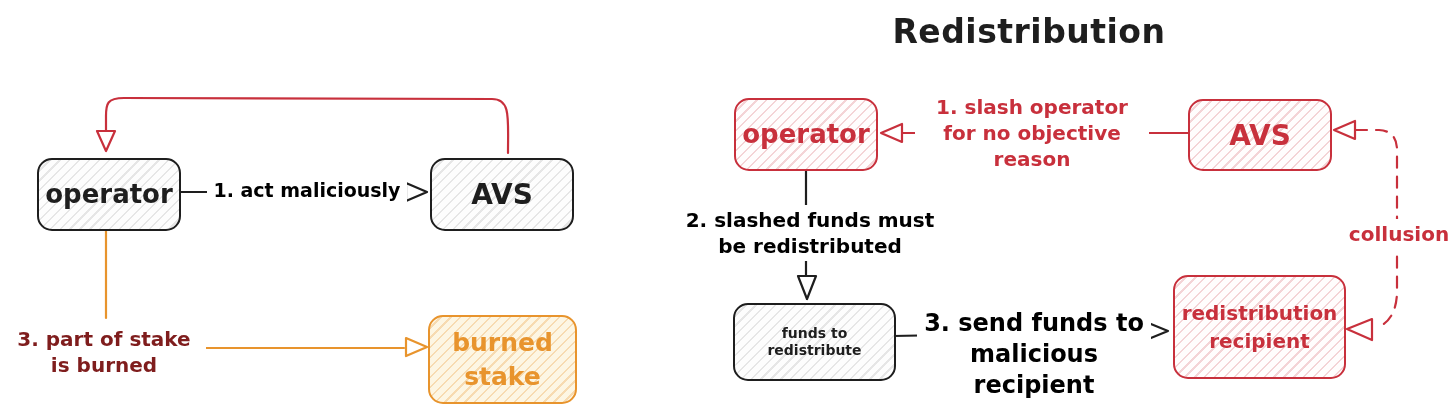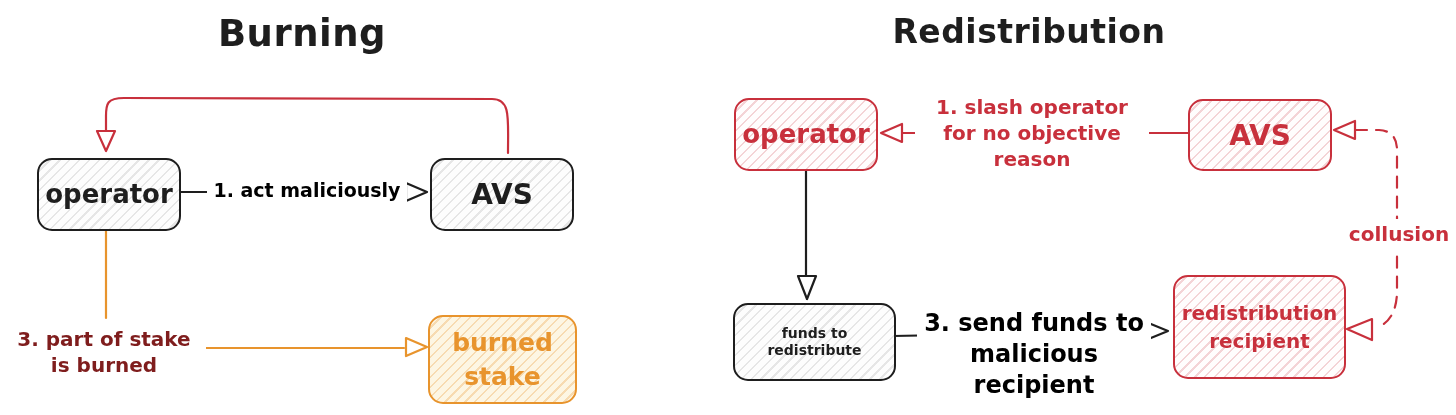--- a/index.html
+++ b/index.html
@@ -113,21 +113,20 @@
       <polygon points="1146,322 1146,340 1168,331" fill="#ffffff"></polygon>
     </g>
 
     <g stroke="#c8303c" stroke-width="2.2">
       <path stroke-dasharray="11 9" d="M1356,130 H1379 Q1397,131 1397,150 V293 Q1396,321 1376,328"></path>
       <polygon points="1355,121 1355,139 1334,130" fill="#ffffff"></polygon>
       <path d="M1372,319 L1347,329 L1372,340 Z" fill="#ffffff"></path>
     </g>
   </svg>
 
-  <div class="title burning">Burning</div>
   <div class="title redistribution">Redistribution</div>
 
   <div class="node gray op-left">operator</div>
   <div class="node gray avs-left">AVS</div>
   <div class="node orange burned">burned
 stake</div>
 
   <div class="node red op-right">operator</div>
   <div class="node red avs-right">AVS</div>
   <div class="node gray funds">funds to
@@ -135,17 +134,19 @@
   <div class="node red recipient">redistribution
 recipient</div>
 
   <div class="edge-label ink lbl-act">1. act maliciously</div>
   <div class="edge-label orange lbl-burn">3. part of stake
 is burned</div>
 
   <div class="edge-label red lbl-slash">1. slash operator
 for no objective
 reason</div>
+  <div class="edge-label ink lbl-redist">2. slashed funds must
+be redistributed</div>
   <div class="edge-label ink lbl-send">3. send funds to
 malicious recipient</div>
   <div class="edge-label red lbl-collusion">collusion</div>
 
 </div>
 
 </body></html>

